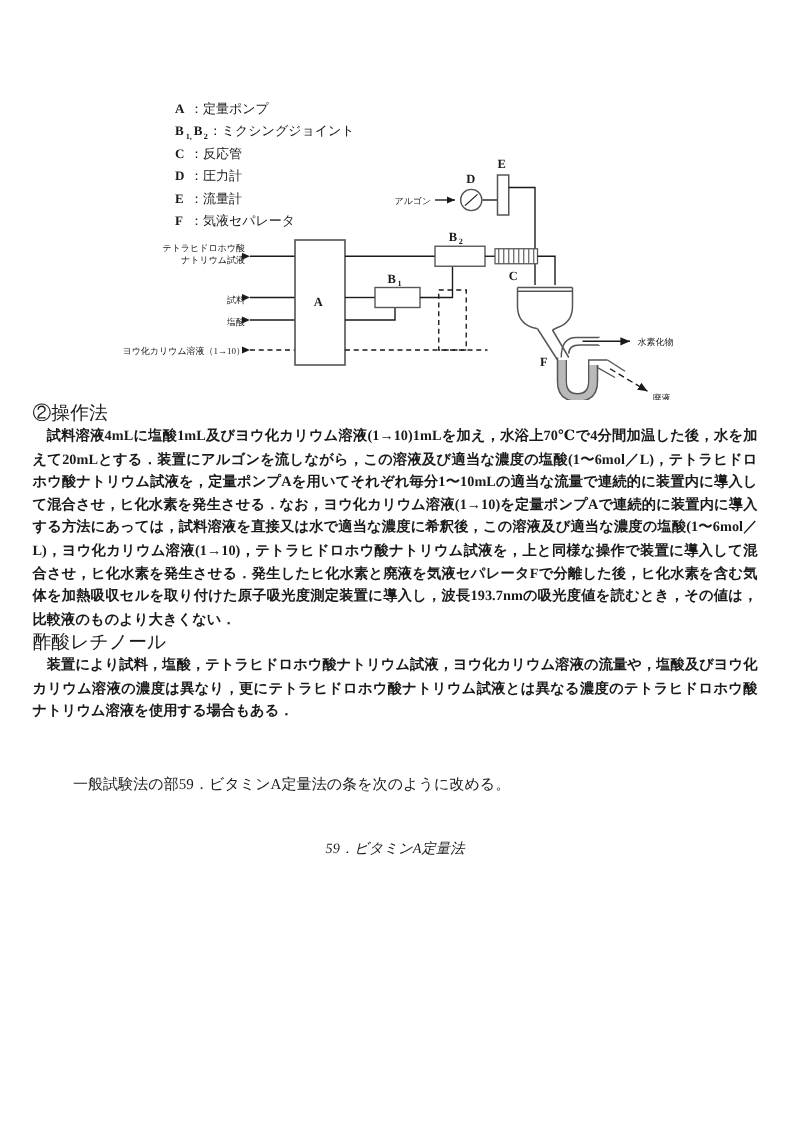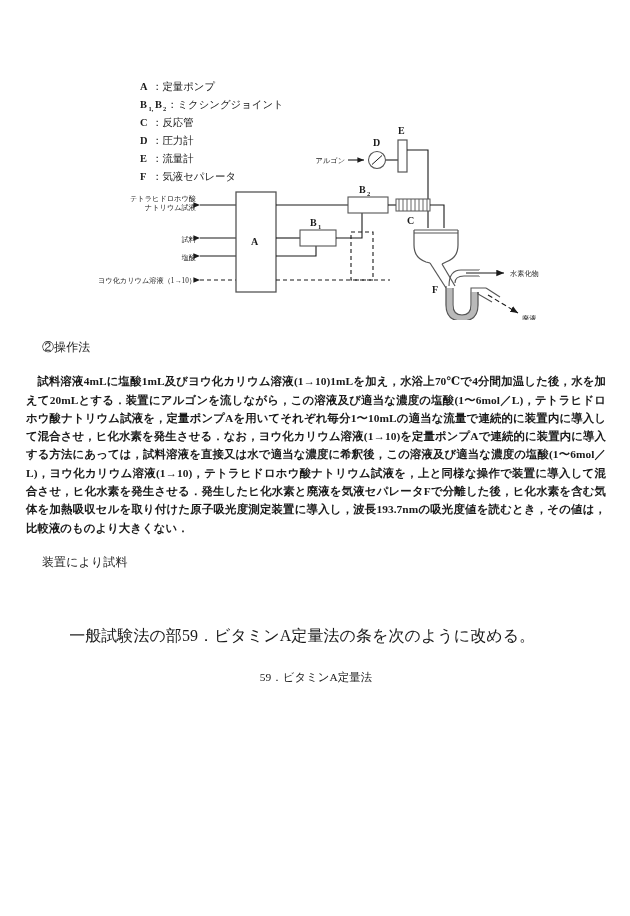--- a/index.html
+++ b/index.html
@@ -34,53 +34,54 @@
 
   
   .body-text {
     position: absolute;
     left: 26px;
     top: 322px;
     width: 580px;
   }
 
   .section-head {
-    font-size: 12px;
-    line-height: 18.3px;
-    margin: 16px;
+    font-size: 15px;
+    line-height: 18.3px;
+    margin: 0;
     text-align: left;
     letter-spacing: 0.1px;
   }
 
   p.para {
     margin: 0;
     font-size: 11.4px;
     line-height: 18.3px;
     text-align: justify;
     text-justify: inter-character;
     text-indent: 1em;
     letter-spacing: 0.05px;
     font-weight: bold;
   }
   .gap-lg { height: 40px; }
 
   .amend-line {
     margin: 0;
-    font-size: 16px;
+    font-size: 12px;
     line-height: 18.3px;
     text-indent: 2.7em;
     letter-spacing: 0.05px;
   }
 
   .center-title {
-    margin: 0;
+    margin: 12px;
     font-size: 11.4px;
     line-height: 18.3px;
     text-align: center;
     letter-spacing: 0.05px;
+    font-style: italic;
   }
 
   .gap-title { height: 22px; }
   .gap-after-title { height: 30px; }
 
   
   .dl {
     font-family: "Liberation Serif", "DejaVu Serif", serif;
     fill: #1a1a1a;
   }
@@ -245,21 +246,22 @@
         <text class="dl dl-jp-sm" x="522" y="321">廃液</text>
       </g>
     </svg>
   </div>
 
   <div class="body-text">
 
     <div class="section-head">②操作法</div>
     <p class="para">試料溶液4mLに塩酸1mL及びヨウ化カリウム溶液(1→10)1mLを加え，水浴上70℃で4分間加温した後，水を加えて20mLとする．装置にアルゴンを流しながら，この溶液及び適当な濃度の塩酸(1〜6mol／L)，テトラヒドロホウ酸ナトリウム試液を，定量ポンプAを用いてそれぞれ毎分1〜10mLの適当な流量で連続的に装置内に導入して混合させ，ヒ化水素を発生させる．なお，ヨウ化カリウム溶液(1→10)を定量ポンプAで連続的に装置内に導入する方法にあっては，試料溶液を直接又は水で適当な濃度に希釈後，この溶液及び適当な濃度の塩酸(1〜6mol／L)，ヨウ化カリウム溶液(1→10)，テトラヒドロホウ酸ナトリウム試液を，上と同様な操作で装置に導入して混合させ，ヒ化水素を発生させる．発生したヒ化水素と廃液を気液セパレータFで分離した後，ヒ化水素を含む気体を加熱吸収セルを取り付けた原子吸光度測定装置に導入し，波長193.7nmの吸光度値を読むとき，その値は，比較液のものより大きくない．</p>
 
-    <div class="section-head">装置により試料</div>
+    <div class="section-head">酢酸レチノール</div>
+    <p class="para">装置により試料，塩酸，テトラヒドロホウ酸ナトリウム試液，ヨウ化カリウム溶液の流量や，塩酸及びヨウ化カリウム溶液の濃度は異なり，更にテトラヒドロホウ酸ナトリウム試液とは異なる濃度のテトラヒドロホウ酸ナトリウム溶液を使用する場合もある．</p>
 
     <div class="gap-lg"></div>
 
     <p class="amend-line">一般試験法の部59．ビタミンA定量法の条を次のように改める。</p>
 
     <div class="gap-title"></div>
     <p class="center-title">59．ビタミンA定量法</p>
     <div class="gap-after-title"></div>
 
   </div>

